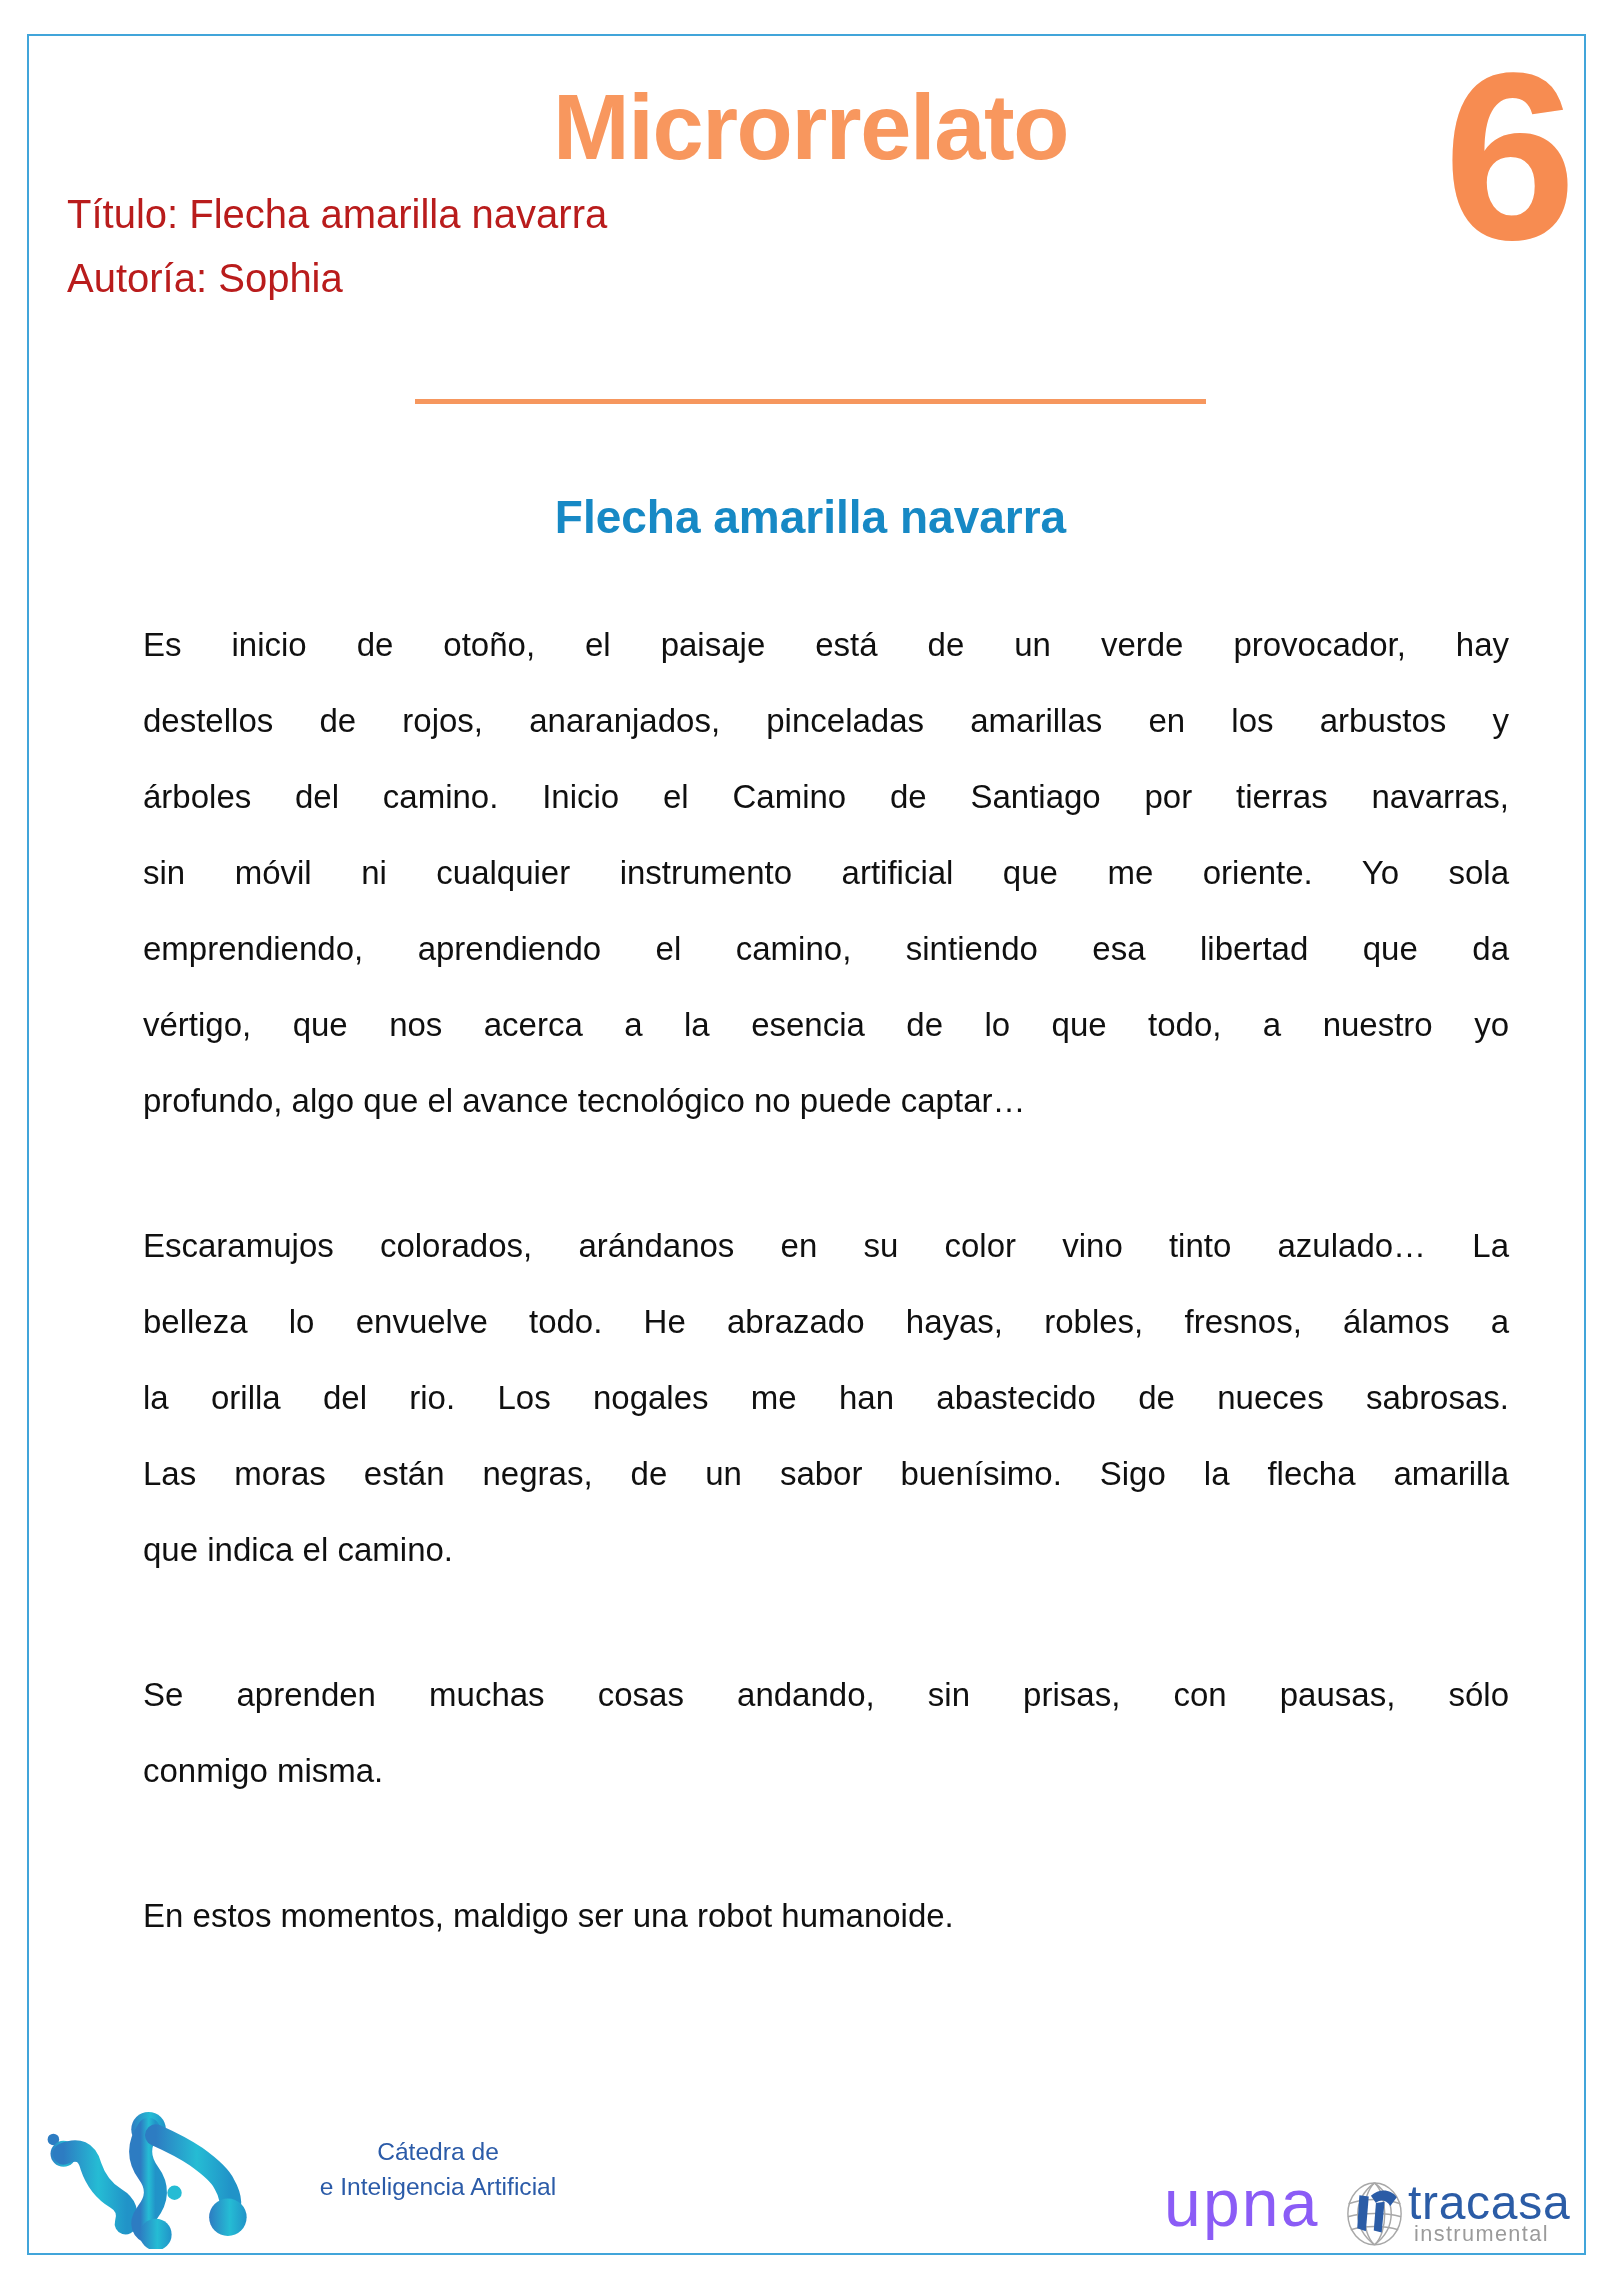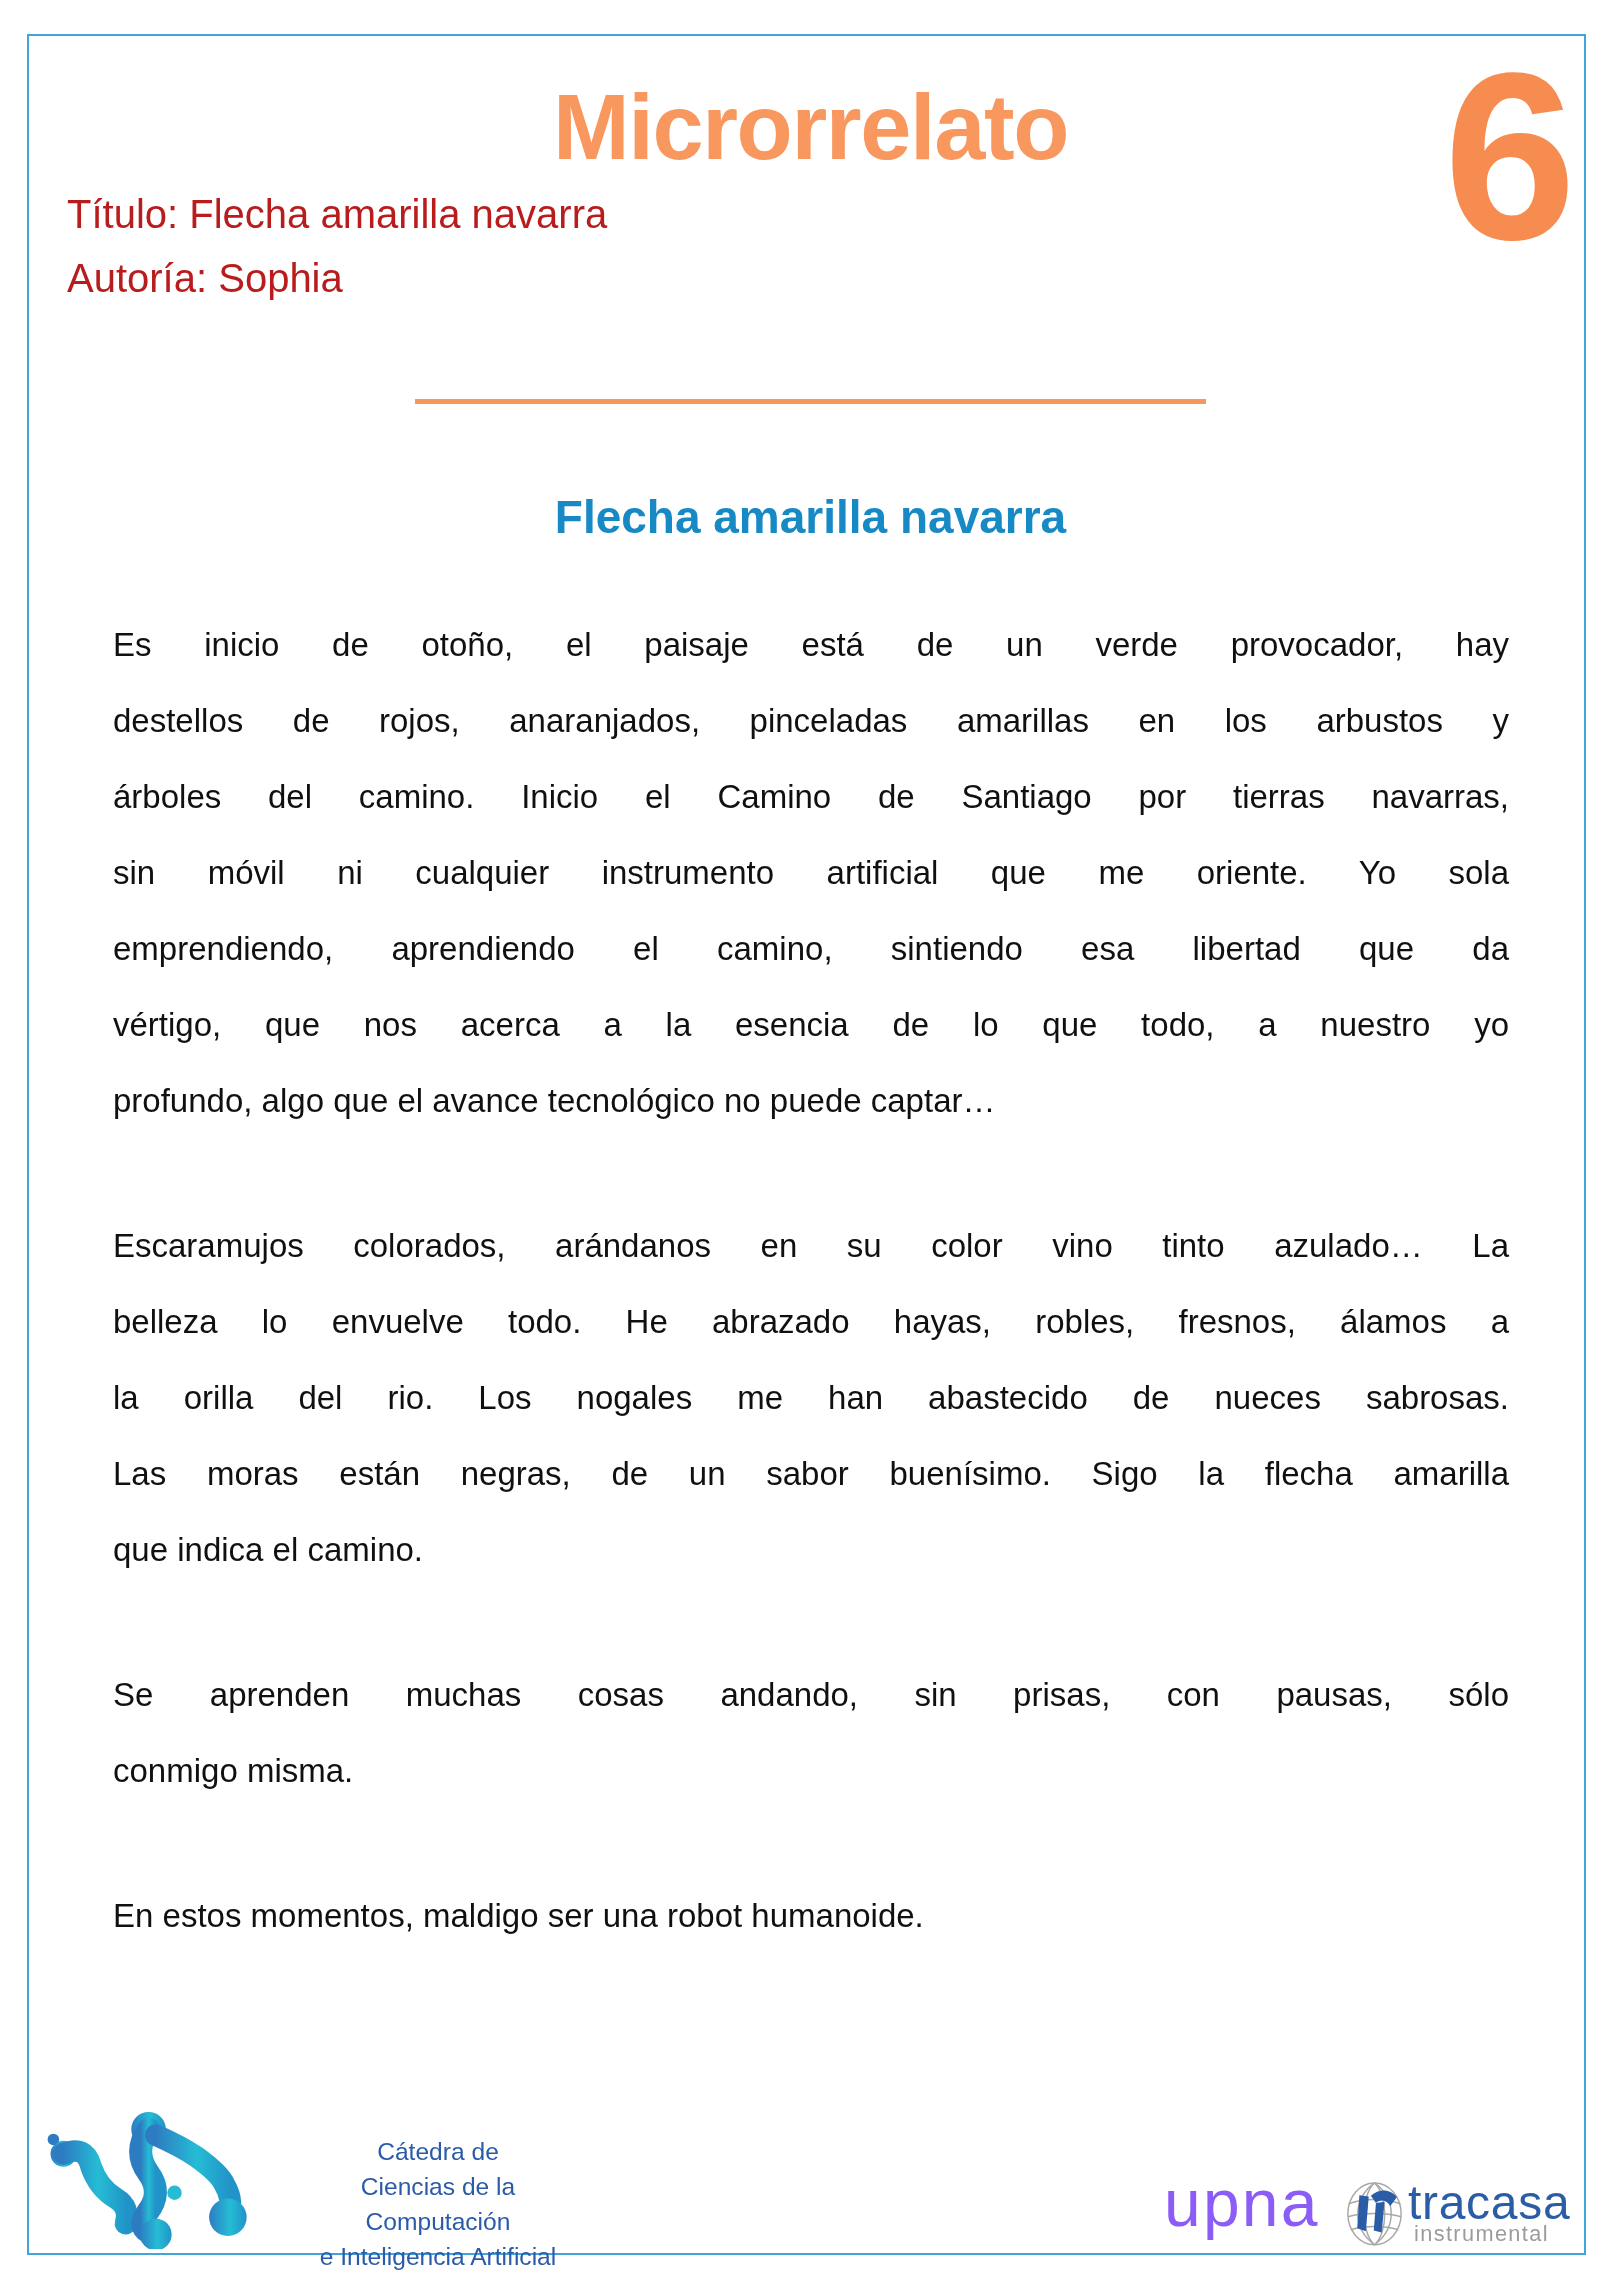--- a/index.html
+++ b/index.html
@@ -64,20 +64,21 @@
     left: 113px; top: 607px;
     width: 1396px;
     font-size: 33px;
     color: #101010;
   }
   .paragraph { margin: 0 0 69px 0; }
   .paragraph .line {
     line-height: 76px;
     text-align: justify;
     text-align-last: justify;
+    margin-left: 30px;
   }
   .paragraph .line.last { text-align-last: left; }
 
   .catedra-logo {
     position: absolute;
     left: 40px; top: 2112px;
     width: 264px; height: 137px;
   }
   .catedra-text {
     position: absolute;
@@ -176,21 +177,20 @@
   <circle cx="150" cy="24" r="24" fill="url(#blobGrad)"></circle>
   <path d="M150,24 Q128,55 150,85 Q170,112 148,140 Q132,162 158,170" fill="none" stroke="url(#blobGrad)" stroke-width="32" stroke-linecap="round"></path>
   <circle cx="160" cy="170" r="22" fill="url(#blobGrad)"></circle>
   <path d="M160,32 Q196,48 216,62 Q248,85 255,100 Q270,126 258,143" fill="none" stroke="url(#blobGrad)" stroke-width="30" stroke-linecap="round"></path>
   <circle cx="260" cy="146" r="26" fill="url(#blobGrad)"></circle>
   <circle cx="186" cy="112" r="10" fill="#25bcd4"></circle>
 </svg>
 
 <div class="catedra-text">
   <div>Cátedra de</div>
-  <div>Ciencias de la Computación</div>
   <div>e Inteligencia Artificial</div>
 </div>
 
 <div class="upna-logo">upna</div>
 
 <svg class="tracasa-globe" viewBox="0 0 82 95" xmlns="http://www.w3.org/2000/svg">
   <g fill="none" stroke="#a8a8a8" stroke-width="2">
     <ellipse cx="41" cy="48" rx="37" ry="43"></ellipse>
     <path d="M41,5 C22,22 22,74 41,91"></path>
     <path d="M41,5 C60,22 60,74 41,91"></path>

